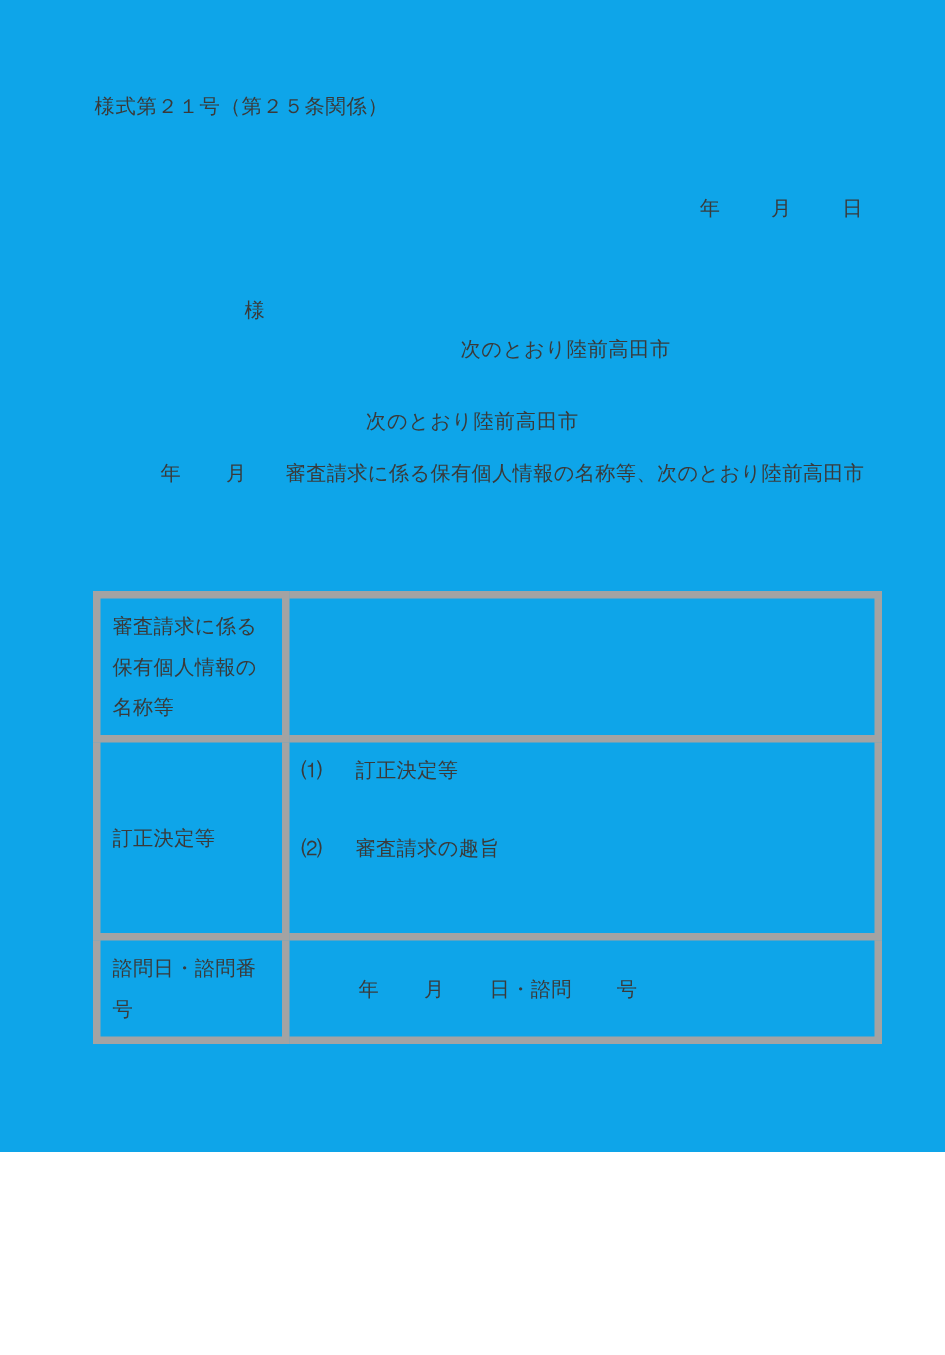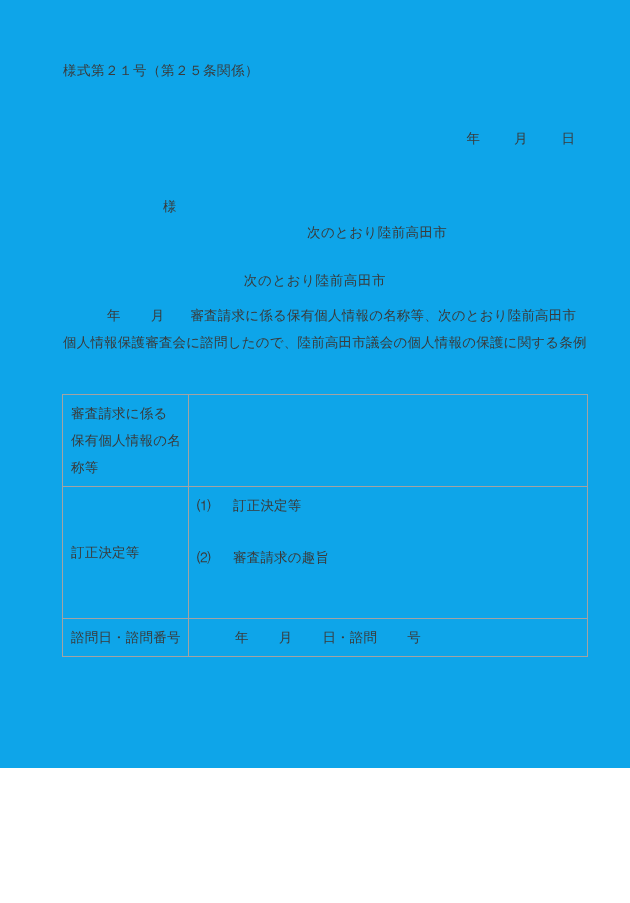--- a/index.html
+++ b/index.html
@@ -91,21 +91,21 @@
   
   .form-table {
     position: absolute;
     left: 62px;
     top: 394px;
     width: 526px;
     border-collapse: collapse;
     table-layout: fixed;
   }
   .form-table td {
-    border: 1px solid #a3a3a3;
+    border: 5px solid #a3a3a3;
     font-size: 13.5px;
     line-height: 27px;
     vertical-align: top;
     padding: 5px 7px 5px 8px;
     letter-spacing: 0.2px;
   }
   .form-table td.label {
     width: 126px;
     box-sizing: border-box;
   }
@@ -146,21 +146,20 @@
   </div>
 
   <div class="addressee">様</div>
 
   <div class="issuer">次のとおり陸前高田市</div>
 
   <div class="doc-title">次のとおり陸前高田市</div>
 
   <div class="body-text">
     <div class="line"><span class="indent"></span><span>年</span><span class="gap"></span><span>月</span><span class="gap-sm"></span><span>審査請求に係る保有個人情報の名称等、次のとおり陸前高田市</span></div>
-    <div class="line">個人情報保護審査会に諮問したので、陸前高田市議会の個人情報の保護に関する条例</div>
   </div>
 
   <table class="form-table">
     <tbody>
       <tr class="row-h1">
         <td class="label value-top">審査請求に係る保有個人情報の名称等</td>
         <td class="value"></td>
       </tr>
       <tr class="row-h3">
         <td class="label label-mid">訂正決定等</td>

